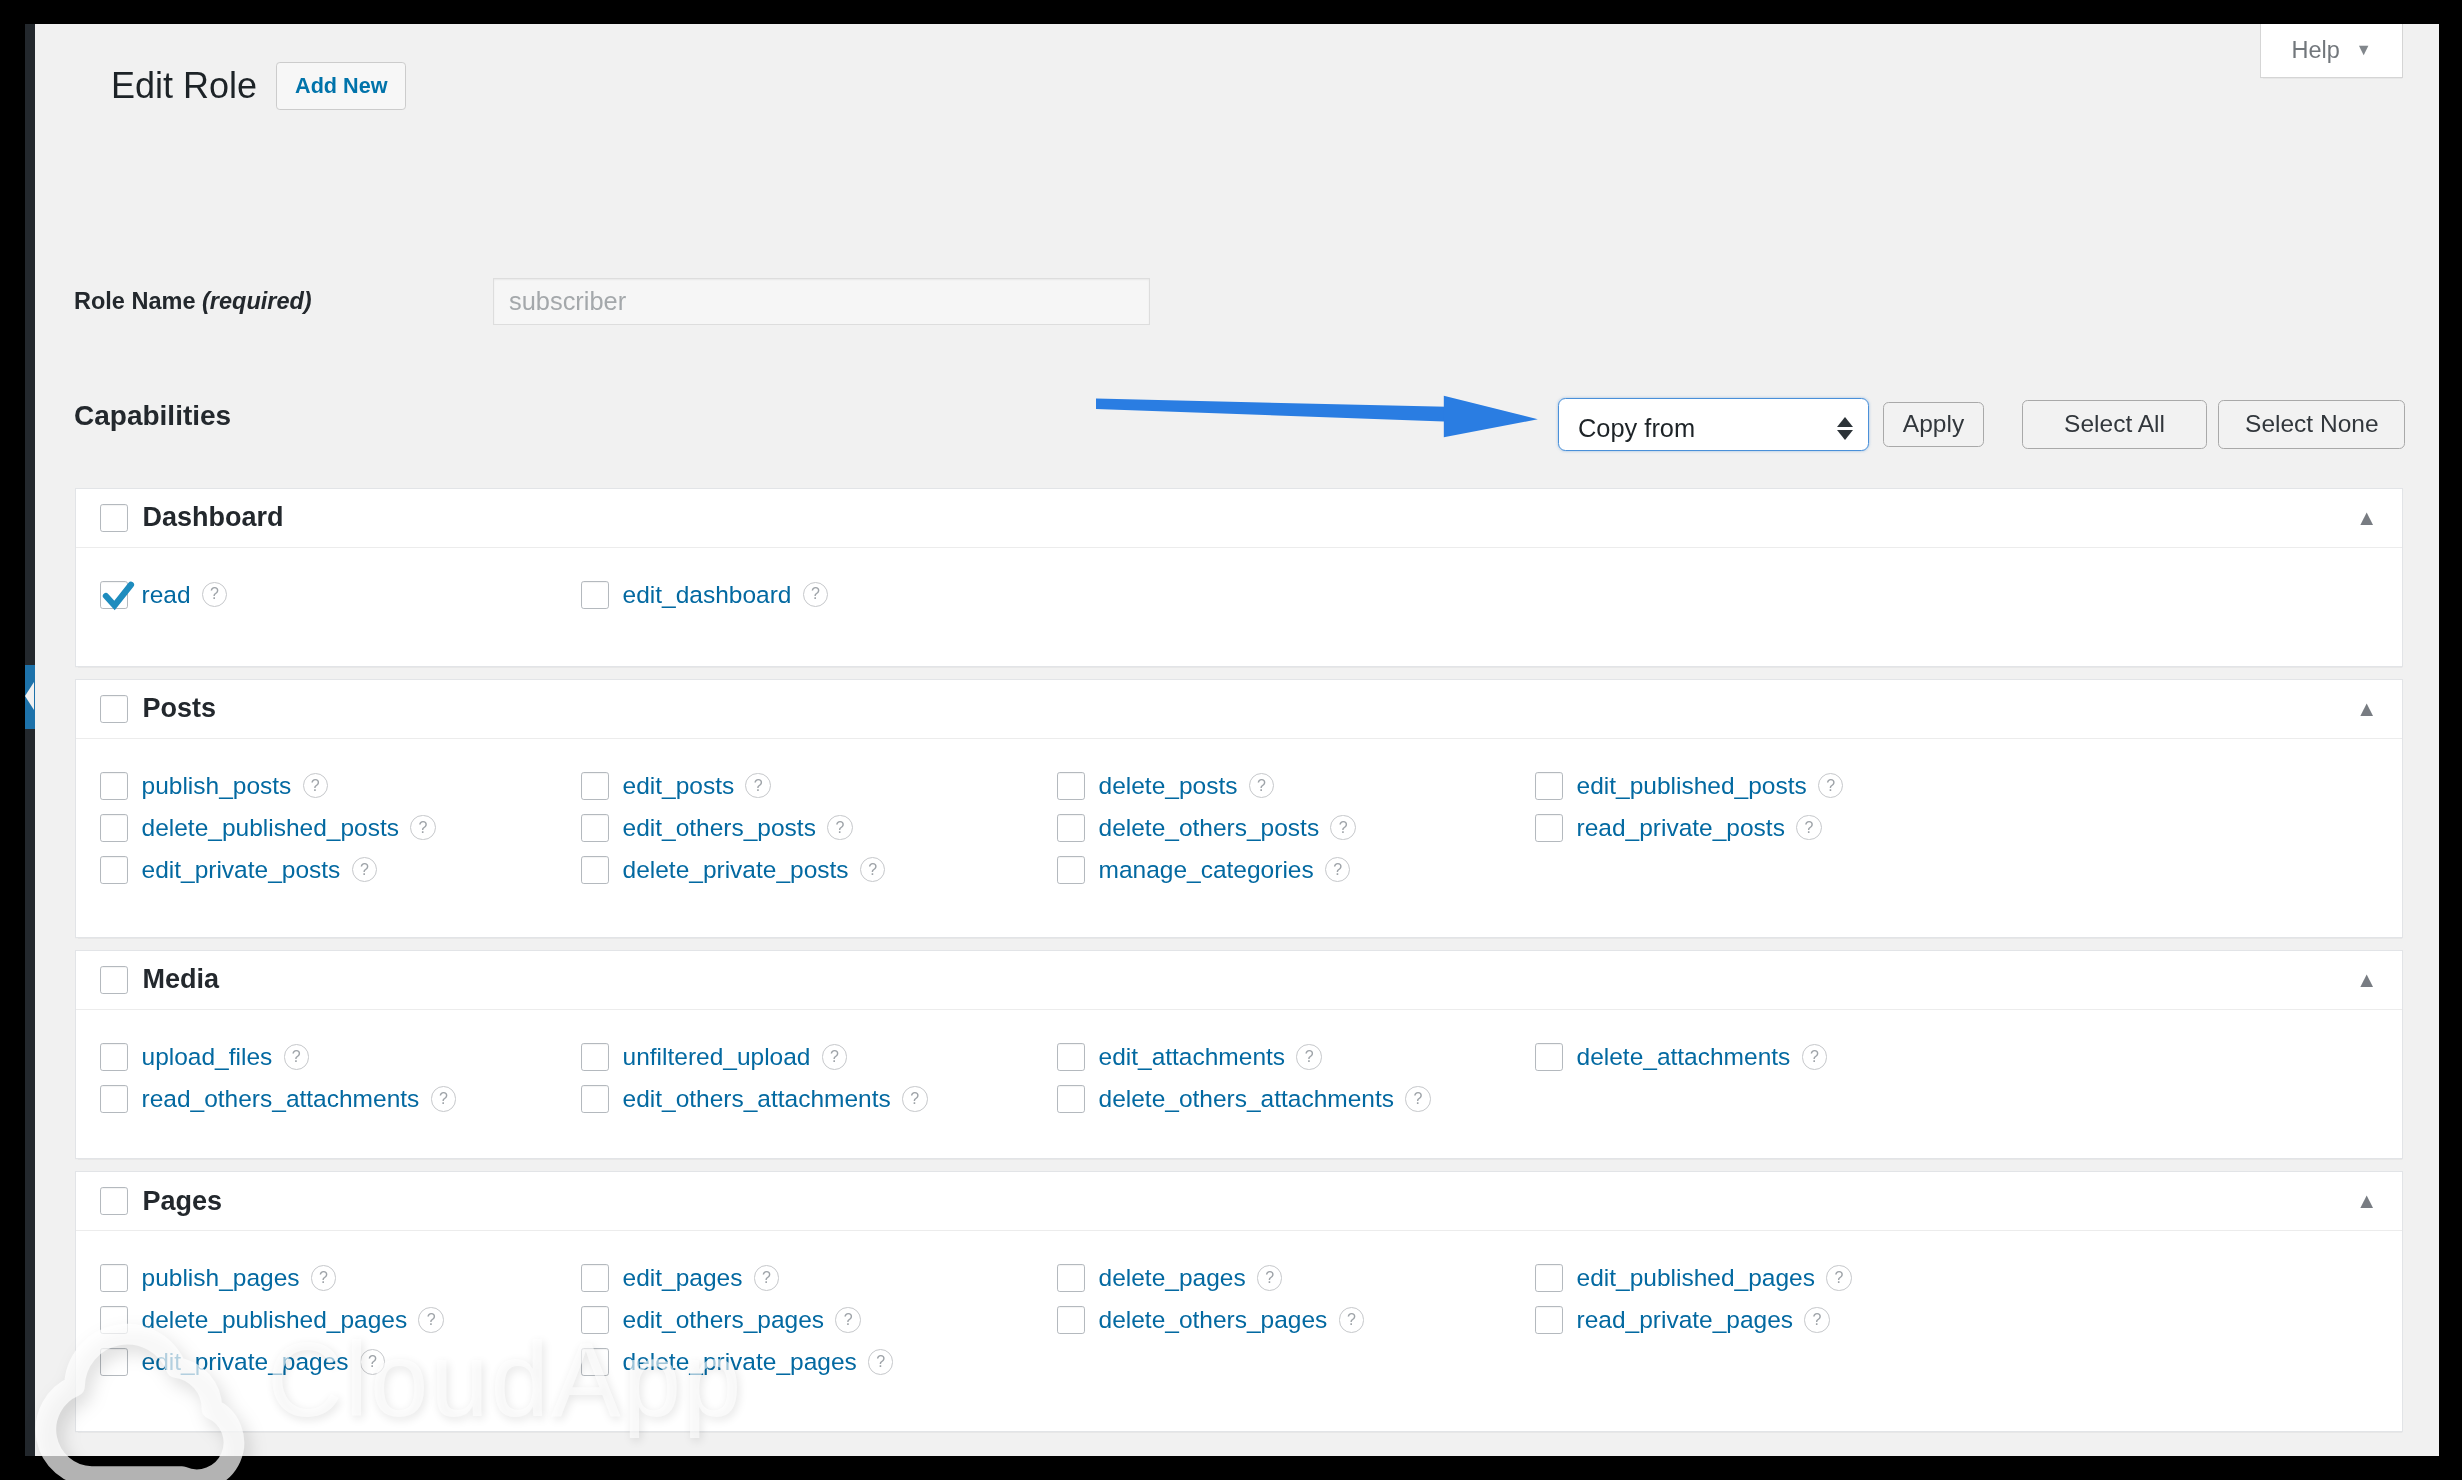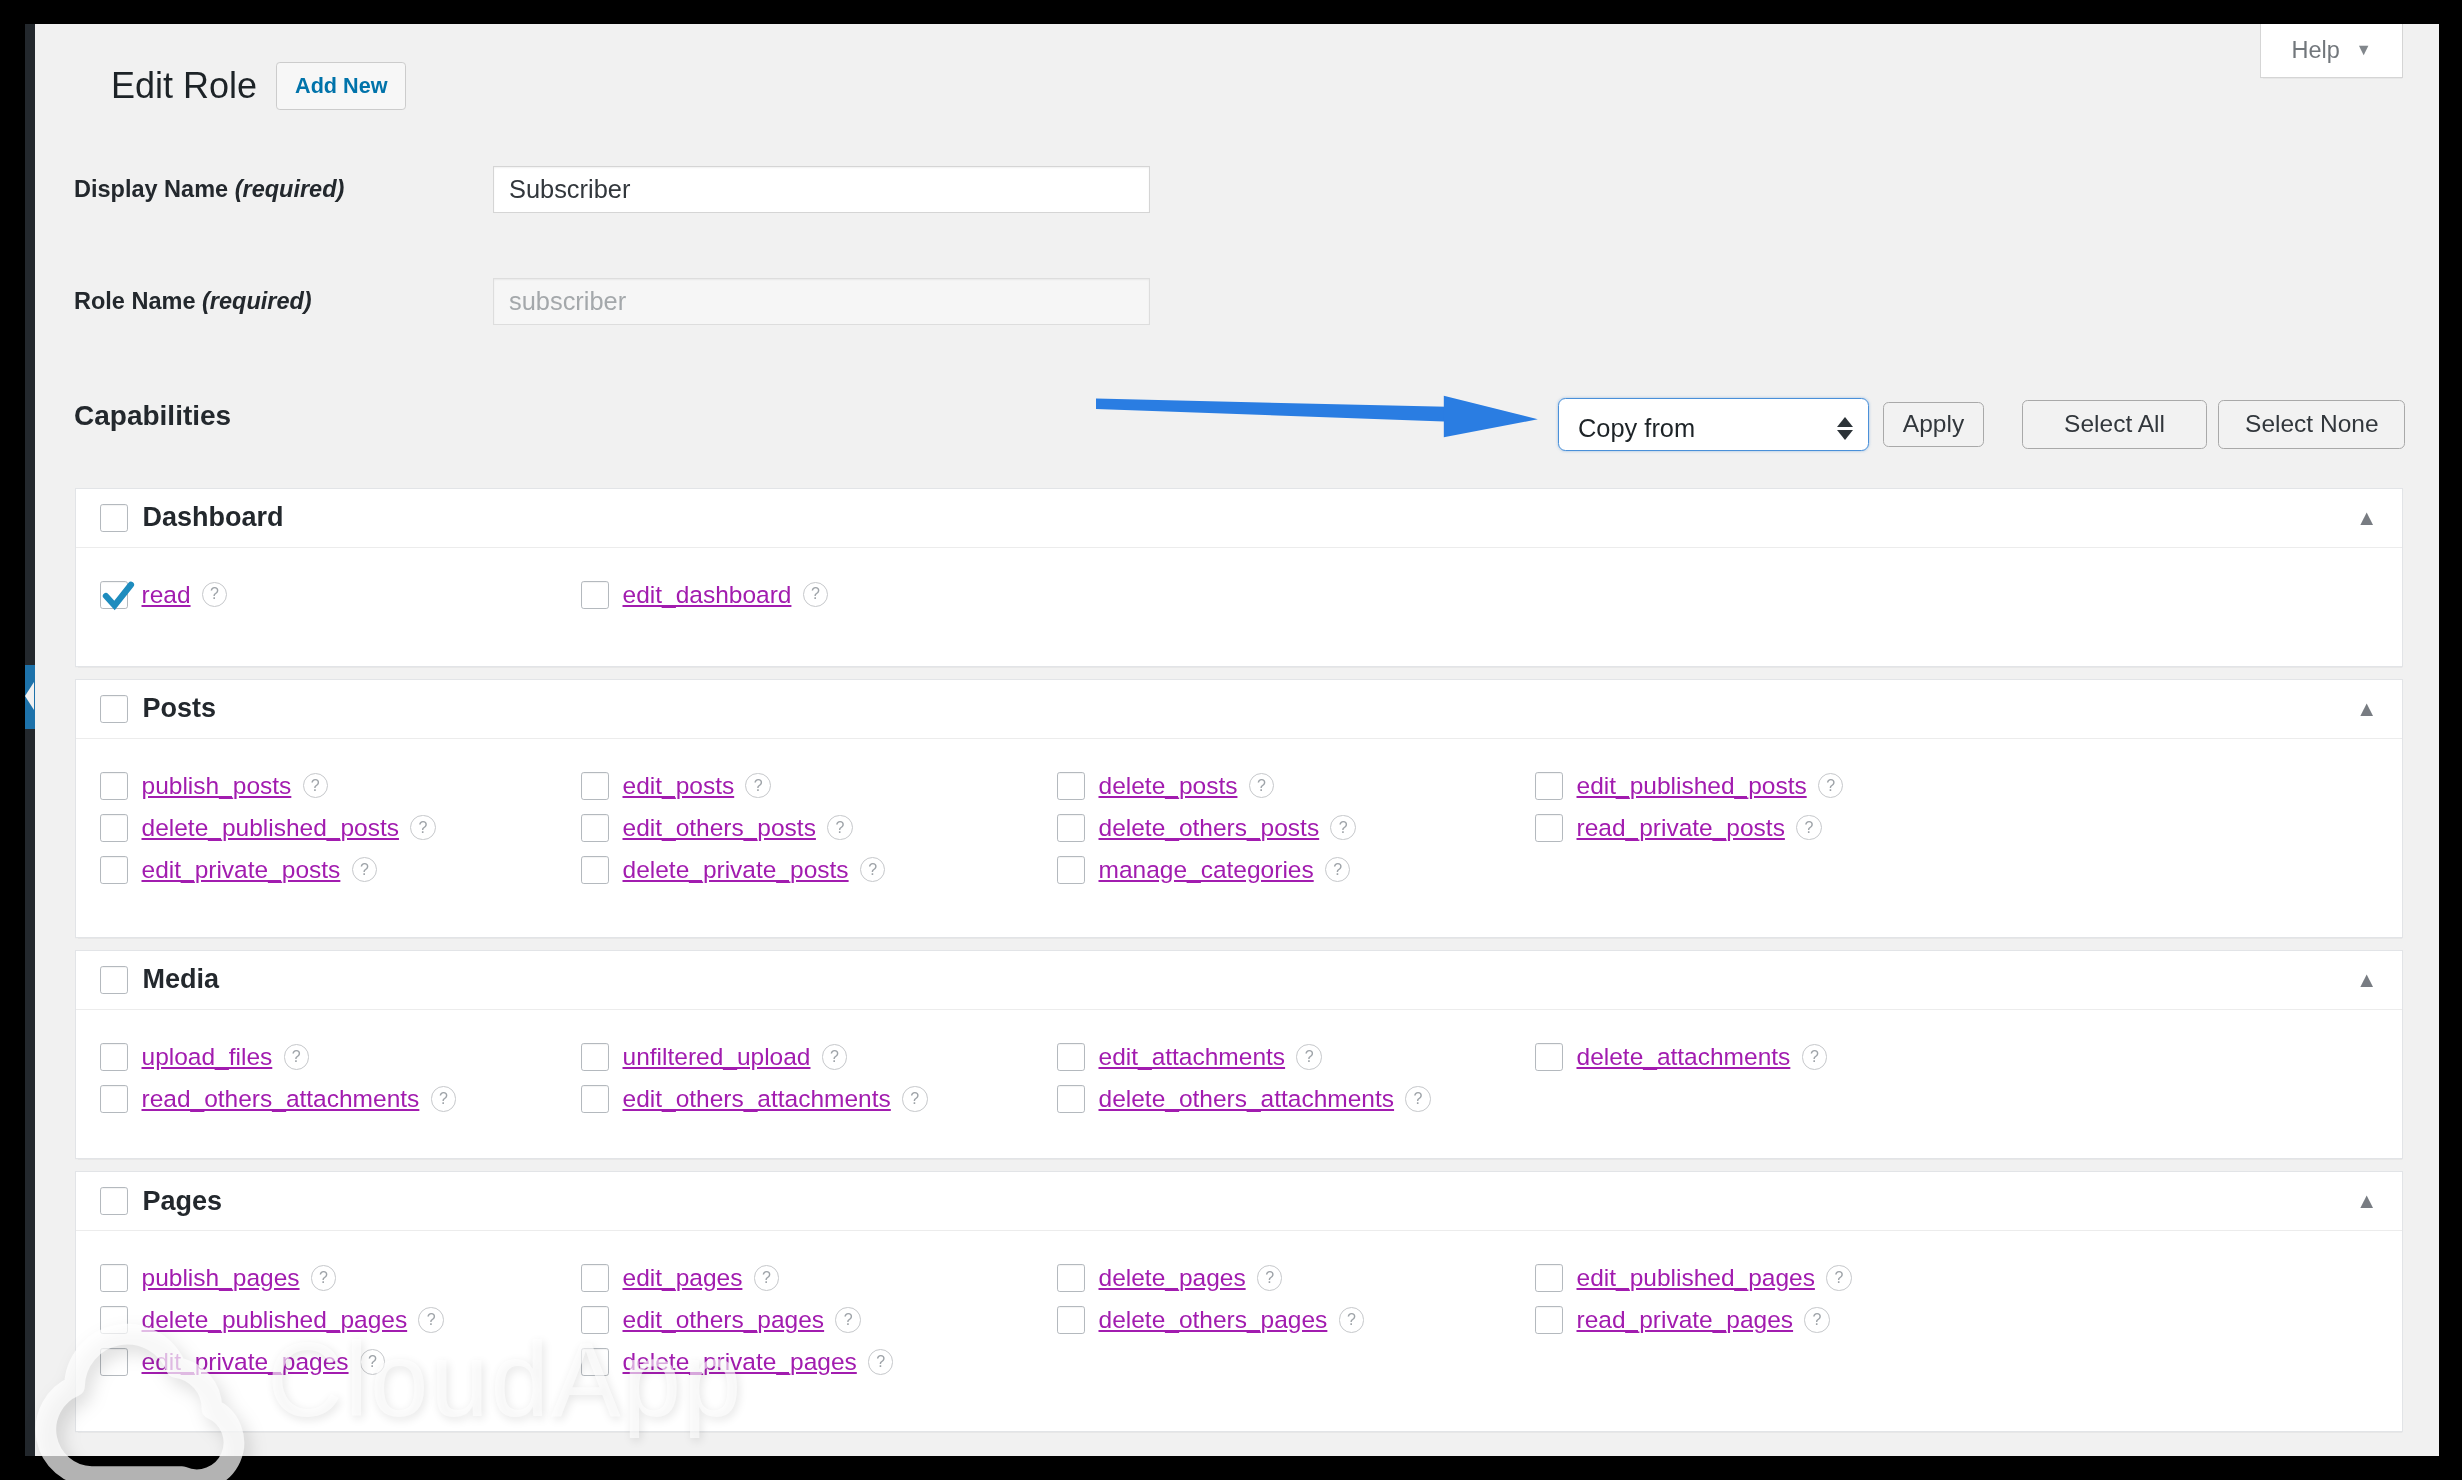--- a/index.html
+++ b/index.html
@@ -67,21 +67,21 @@
   .panel:nth-of-type(1){ height:179px; }
   .panel:nth-of-type(2){ height:259px; }
   .panel:nth-of-type(3){ height:209px; }
   .panel:nth-of-type(4){ height:261px; }
   .panel-header { height:59px; display:flex; align-items:center; padding:0 19px 0 23.5px;
     border-bottom:0.9px solid #ececec; }
   .panel-title { font-size:27px; font-weight:bold; color:#23282d; margin-left:15px; }
   .collapse-btn { margin-left:auto; font-size:21.6px; color:#787c82; cursor:pointer; line-height:1; padding:5.6px; }
   .panel-body { display:grid; grid-template-columns:481px 476px 478px auto; padding:26px 0 0 23.5px; }
   .cap-item { display:flex; align-items:center; height:42px; }
-  .cap-label { font-size:24.5px; color:#a21caf; margin-left:14px; white-space:nowrap;text-decoration:underline; }
+  .cap-label { font-size:24.5px; color:#0369a1; margin-left:14px; white-space:nowrap; }
   .help-icon { width:25.4px; height:25.4px; border:1.9px solid #c6c8cb; border-radius:50%; margin-left:11.3px;
     display:flex; align-items:center; justify-content:center; font-size:16px; color:#9ea3a8; flex:none; cursor:pointer; }
 
   .checkbox { width:28px; height:28px; background:#fff; border:1.9px solid #b4b9be; border-radius:2.8px;
     flex:none; position:relative; cursor:pointer; box-shadow:inset 0 0.9px 0.9px rgba(0,0,0,.05); }
   .checkbox svg { display:none; position:absolute; left:-1.9px; top:-4.7px; }
   .checkbox.checked svg { display:block; }
 
   
   .wm-text { position:absolute; left:232px; top:1296px; font-size:105px; letter-spacing:1.9px;
@@ -102,27 +102,20 @@
   <div class="help-tab">
     <span>Help</span>
     <span class="help-caret">▼</span>
   </div>
 
   <div class="page-title-row">
     <h1 class="page-title">Edit Role</h1>
     <a class="add-new-btn">Add New</a>
   </div>
 
-  <div class="form-row display">
-    <div class="form-label">
-      <span>Display Name</span>
-      <span class="required">(required)</span>
-    </div>
-    <input class="text-input" type="text" value="Subscriber" style="">
-  </div>
 
   <div class="form-row role">
     <div class="form-label">
       <span>Role Name</span>
       <span class="required">(required)</span>
     </div>
     <input class="text-input disabled" type="text" disabled="" value="subscriber" style="">
   </div>
 
   <h2 class="caps-heading">Capabilities</h2>

